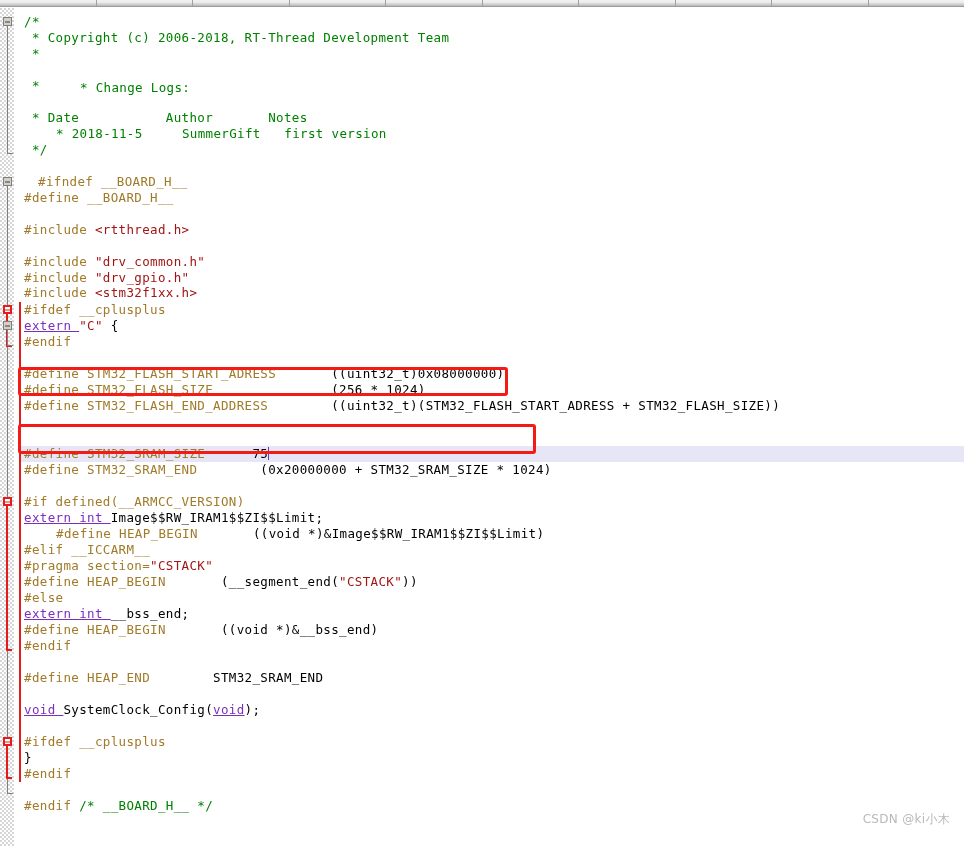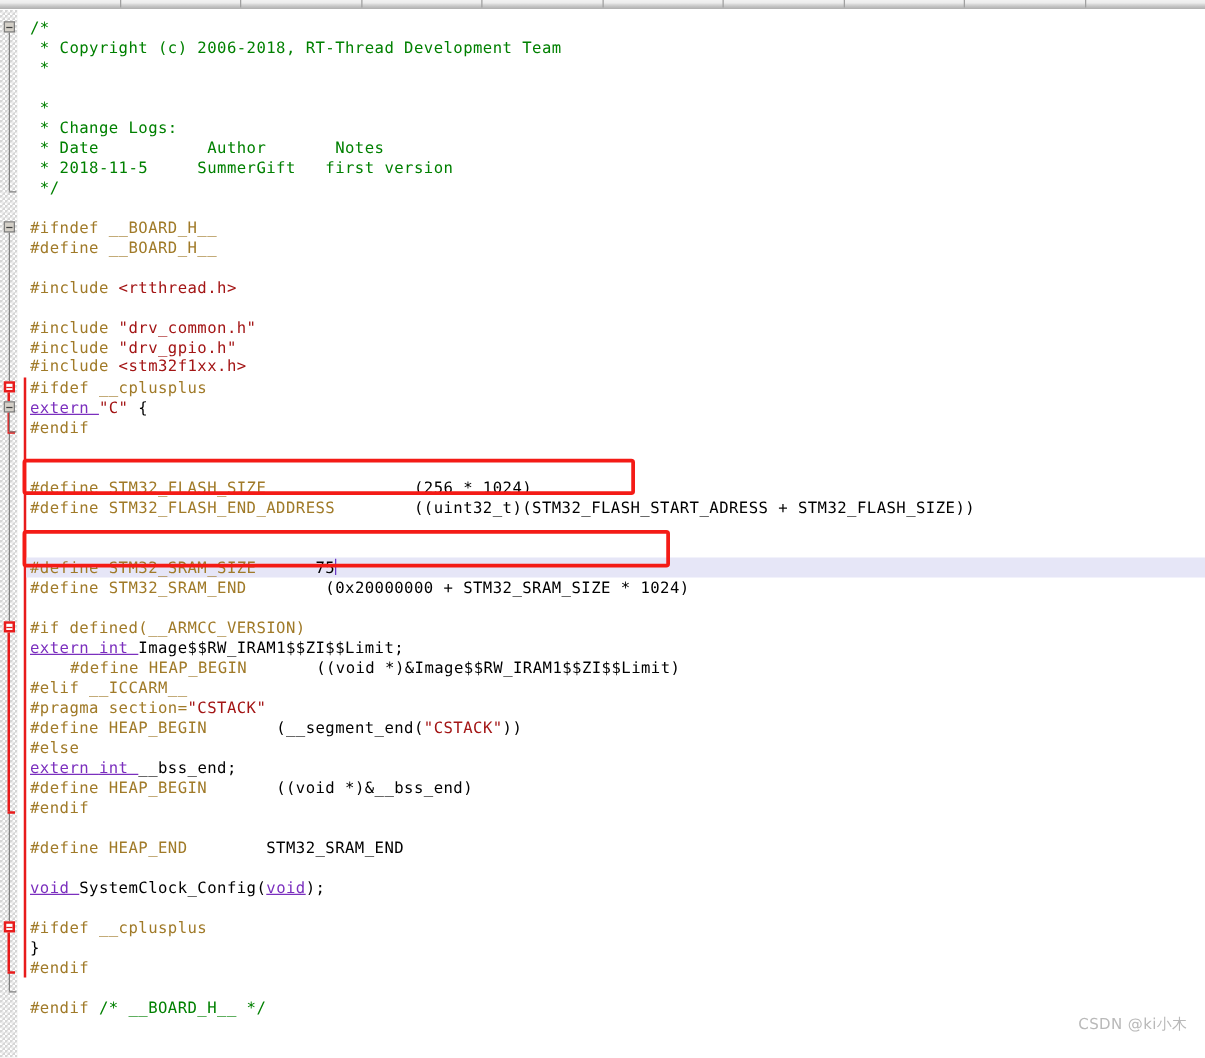--- a/index.html
+++ b/index.html
@@ -225,37 +225,38 @@
       <div class="fold-foot" style="left: 6px; top: 769px; background: rgb(232, 27, 27); height: 2px;"></div>
     </div>
   <div id="gutter-border"></div>
   <div id="change-bar" style="top: 294px; height: 480px;"></div>
   <div id="code-surface">
       <div class="current-line-hl" style="top: 438px;"></div>
       <div class="line" style="top: 6px;"><span class="tok-comment">/*</span></div>
       <div class="line" style="top: 22px;"><span class="tok-comment"> * Copyright (c) 2006-2018, RT-Thread Development Team</span></div>
       <div class="line" style="top: 38px;"><span class="tok-comment"> *</span></div>
       <div class="line" style="top: 70px;"><span class="tok-comment"> *</span></div>
-      <div class="line" style="top: 86px;"><span class="tok-comment"> * Change Logs:</span></div>
+      <div class="line" style="top: 72px; margin-left: 48px;"><span class="tok-comment"> * Change Logs:</span></div>
       <div class="line" style="top: 102px;"><span class="tok-comment"> * Date           Author       Notes</span></div>
-      <div class="line" style="top: 118px;"><span class="tok-comment"> * 2018-11-5     SummerGift   first version</span></div>
+      <div class="line" style="top: 118px; margin-left: 24px;"><span class="tok-comment"> * 2018-11-5     SummerGift   first version</span></div>
       <div class="line" style="top: 134px;"><span class="tok-comment"> */</span></div>
       <div class="line" style="top: 150px;"></div>
-      <div class="line" style="top: 166px;"><span class="tok-pp">#ifndef __BOARD_H__</span></div>
+      <div class="line" style="top: 166px; margin-left: 14px;"><span class="tok-pp">#ifndef __BOARD_H__</span></div>
       <div class="line" style="top: 182px;"><span class="tok-pp">#define __BOARD_H__</span></div>
       <div class="line" style="top: 198px;"></div>
       <div class="line" style="top: 214px;"><span class="tok-pp">#include </span><span class="tok-str">&lt;rtthread.h&gt;</span></div>
       <div class="line" style="top: 230px; margin-top: 47px;"><span class="tok-pp">#include </span><span class="tok-str">&lt;stm32f1xx.h&gt;</span></div>
       <div class="line" style="top: 246px;"><span class="tok-pp">#include </span><span class="tok-str">"drv_common.h"</span></div>
       <div class="line" style="top: 262px;"><span class="tok-pp">#include </span><span class="tok-str">"drv_gpio.h"</span></div>
       <div class="line" style="top: 278px;"></div>
       <div class="line" style="top: 294px;"><span class="tok-pp">#ifdef __cplusplus</span></div>
       <div class="line" style="top: 310px;"><span class="tok-kw">extern </span><span class="tok-str">"C" </span><span class="tok-plain">{</span></div>
       <div class="line" style="top: 326px;"><span class="tok-pp">#endif</span></div>
       <div class="line" style="top: 342px;"></div>
+      <div class="line" style="top: 358px;"><span class="tok-pp">#define STM32_FLASH_START_ADRESS       </span><span class="tok-plain">((uint32_t)0x08000000)</span></div>
       <div class="line" style="top: 374px;"><span class="tok-pp">#define STM32_FLASH_SIZE               </span><span class="tok-plain">(256 * 1024)</span></div>
       <div class="line" style="top: 390px;"><span class="tok-pp">#define STM32_FLASH_END_ADDRESS        </span><span class="tok-plain">((uint32_t)(STM32_FLASH_START_ADRESS + STM32_FLASH_SIZE))</span></div>
       <div class="line" style="top: 406px;"></div>
       <div class="line" style="top: 438px;"><span class="tok-pp">#define STM32_SRAM_SIZE      </span><span class="tok-plain">75</span><span class="caret"></span></div>
       <div class="line" style="top: 454px;"><span class="tok-pp">#define STM32_SRAM_END        </span><span class="tok-plain">(0x20000000 + STM32_SRAM_SIZE * 1024)</span></div>
       <div class="line" style="top: 470px;"></div>
       <div class="line" style="top: 486px;"><span class="tok-pp">#if defined(__ARMCC_VERSION)</span></div>
       <div class="line" style="top: 502px;"><span class="tok-kw">extern </span><span class="tok-kw">int </span><span class="tok-plain">Image$$RW_IRAM1$$ZI$$Limit;</span></div>
       <div class="line" style="top: 518px; margin-left: 32px;"><span class="tok-pp">#define HEAP_BEGIN       </span><span class="tok-plain">((void *)&amp;Image$$RW_IRAM1$$ZI$$Limit)</span></div>
       <div class="line" style="top: 534px;"><span class="tok-pp">#elif __ICCARM__</span></div>

